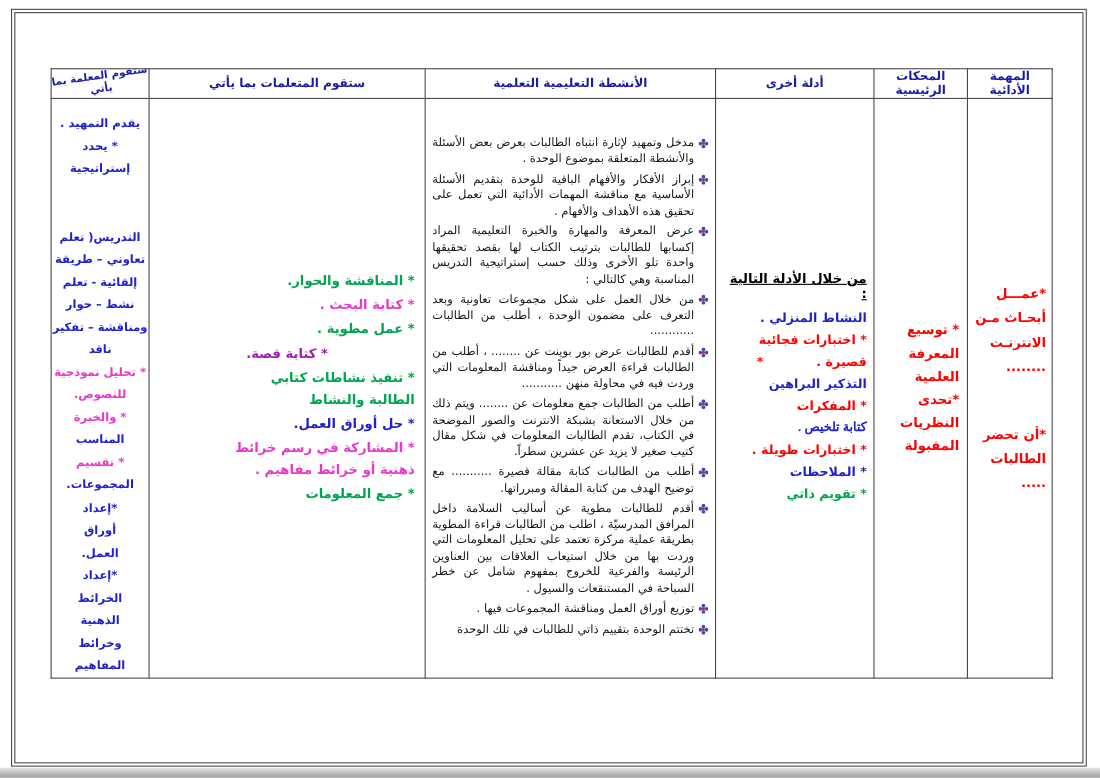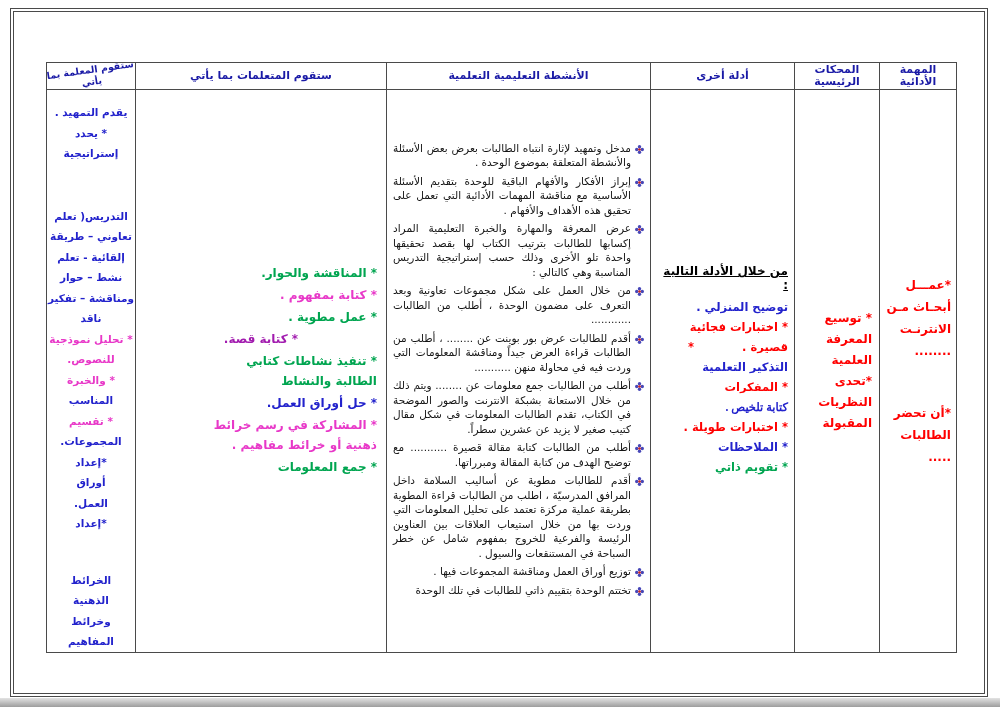--- a/index.html
+++ b/index.html
@@ -134,27 +134,27 @@
 المعرفة
 العلمية
 *تحدى
 النظريات
 المقبولة</td>
 
       <td class="c-evidence">
         <div class="ev-title">من خلال الأدلة التالية :</div>
         <div>
 
-            <div class="ev-item" style="color: rgb(34, 34, 204);">توضيح المنزلي .</div>
+            <div class="ev-item" style="color: rgb(34, 34, 204);">النشاط المنزلي .</div>
 
             <div class="ev-item" style="color: rgb(255, 0, 0);">* اختبارات فجائية</div>
 
             <div class="ev-item" style="color: rgb(255, 0, 0);">قصيرة .            *</div>
 
-            <div class="ev-item" style="color: rgb(34, 34, 204);">التذكير التعلمية</div>
+            <div class="ev-item" style="color: rgb(34, 34, 204);">التذكير البراهين</div>
 
             <div class="ev-item" style="color: rgb(255, 0, 0);">* المفكرات</div>
 
             <div class="ev-item" style="color: rgb(34, 34, 204); font-family: Liberation Serif, serif;">كتابة تلخيص .</div>
 
             <div class="ev-item" style="color: rgb(255, 0, 0);">* اختبارات طويلة .</div>
 
             <div class="ev-item" style="color: rgb(34, 34, 204);">* الملاحظات</div>
 
             <div class="ev-item" style="color: rgb(0, 165, 80);">* تقويم ذاتي</div>
@@ -296,21 +296,21 @@
             </div>
 
         </div>
       </td>
 
       <td class="c-learners">
         <div>
 
             <div class="lr-item" style="color: rgb(0, 165, 80);">* المناقشة والحوار.</div>
 
-            <div class="lr-item" style="color: rgb(232, 56, 200);">* كتابة بمفهوم .</div>
+            <div class="lr-item" style="color: rgb(232, 56, 200);">* كتابة البحث .</div>
 
             <div class="lr-item" style="color: rgb(0, 165, 80);">* عمل مطوية .</div>
 
             <div class="lr-item" style="color: #a21caf; text-align: center;">* كتابة قصة.</div>
 
             <div class="lr-item" style="color: rgb(0, 165, 80);">* تنفيذ نشاطات كتابي
 الطالبة والنشاط</div>
 
             <div class="lr-item" style="color: rgb(34, 34, 204);">* حل أوراق العمل.</div>
 
@@ -356,21 +356,21 @@
             <div class="tc-item" style="color: rgb(34, 34, 204);">المجموعات.</div>
 
             <div class="tc-item" style="color: rgb(34, 34, 204);">*إعداد</div>
 
             <div class="tc-item" style="color: rgb(34, 34, 204);">أوراق</div>
 
             <div class="tc-item" style="color: rgb(34, 34, 204);">العمل.</div>
 
             <div class="tc-item" style="color: rgb(34, 34, 204);">*إعداد</div>
 
-            <div class="tc-item" style="color: rgb(34, 34, 204); margin-top: 36px;">الخرائط</div>
+            <div class="tc-item" style="color: rgb(34, 34, 204);">الخرائط</div>
 
             <div class="tc-item" style="color: rgb(34, 34, 204);">الذهنية</div>
 
             <div class="tc-item" style="color: rgb(34, 34, 204);">وخرائط</div>
 
             <div class="tc-item" style="color: rgb(34, 34, 204);">المفاهيم</div>
 
         </div>
       </td>
     </tr>

